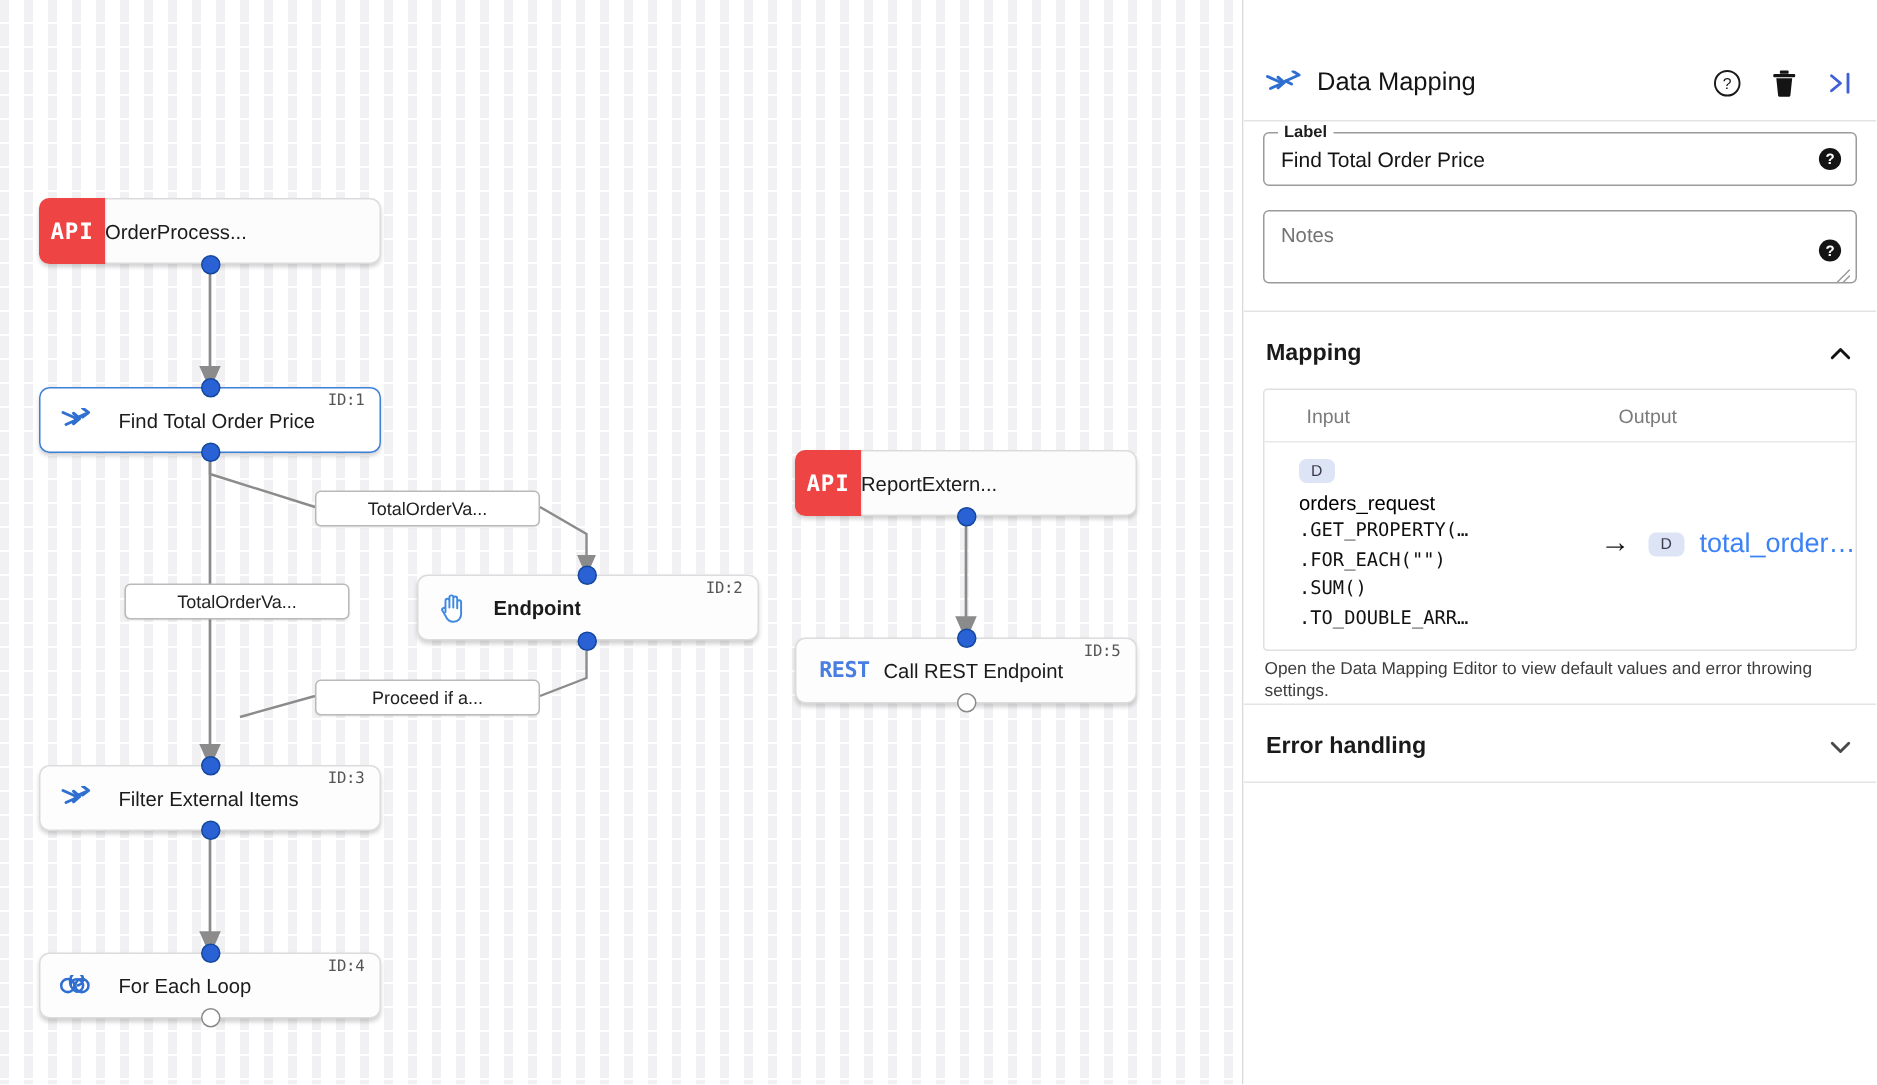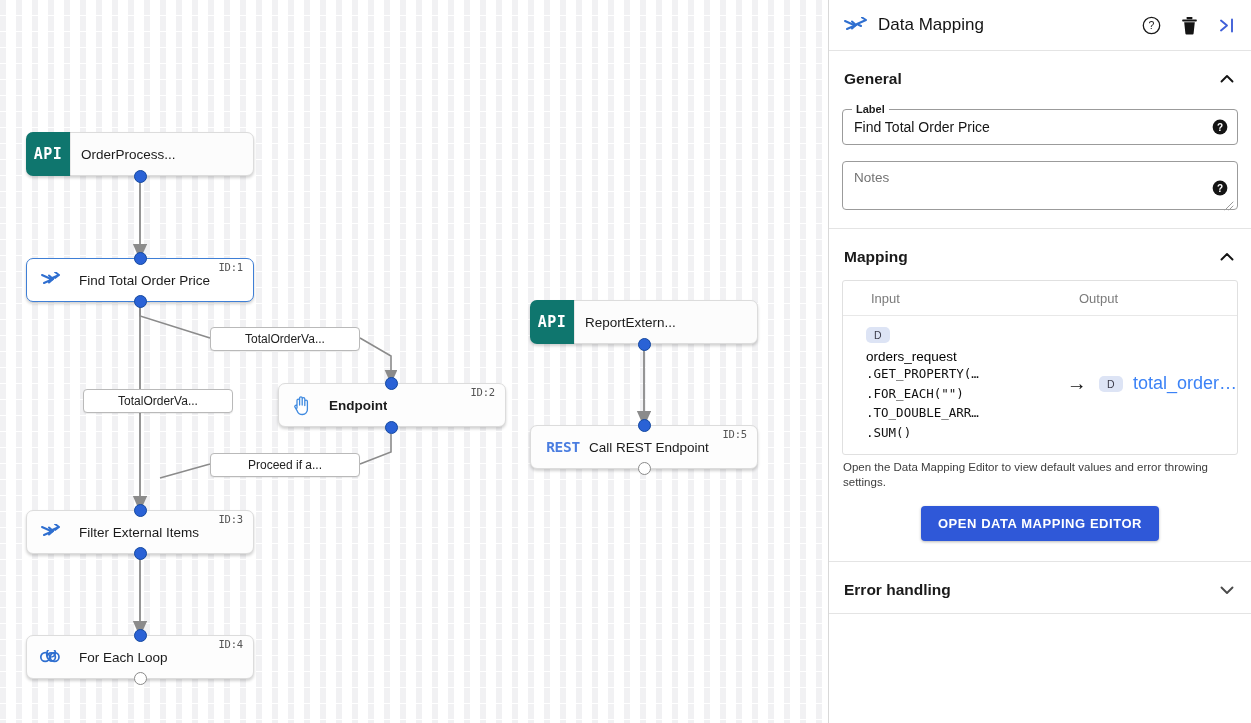--- a/index.html
+++ b/index.html
@@ -64,31 +64,31 @@
 
   
   .node.api {
     padding-left: 0;
     border-radius: 7px;
     background: #fcfcfc;
   }
   .api-badge {
     width: 44px; height: 44px;
     margin: -1px 0 -1px -1px;
-    background: #0f766e;
+    background: #ef4444;
     border-radius: 7px 0 0 7px;
     color: #fff;
     font-family: "DejaVu Sans Mono", monospace;
     font-size: 15px;
     font-weight: bold;
     letter-spacing: 0.5px;
     display: flex; align-items: center; justify-content: center;
     box-shadow: 1px 0 0 rgba(0,0,0,0.08);
   }
-  .node.api .nlabel { margin-left: 11px; }
+  .node.api .nlabel { }
 
   
   .rest-badge {
     width: 52px;
     margin-left: 6px;
     color: #4a7de0;
     font-family: "DejaVu Sans Mono", monospace;
     font-size: 14.5px;
     font-weight: bold;
     text-align: center;
@@ -143,20 +143,21 @@
     background: #ffffff;
     display: flex; flex-direction: column;
     overflow: hidden;
   }
   .panel-header {
     height: 51px;
     display: flex; align-items: center;
     padding: 0 14px 0 12px;
     border-bottom: 1px solid #e4e4e4;
     flex: 0 0 auto;
+    margin-top: 30px;
   }
   .panel-header .hdr-ico { width: 30px; display:flex; align-items:center; justify-content:center; }
   .panel-title {
     font-size: 17px;
     color: #141414;
     margin-left: 7px;
     flex: 1 1 auto;
   }
   .hdr-actions { display: flex; align-items: center; gap: 18px; }
   .hdr-btn { width: 20px; height: 20px; display:flex; align-items:center; justify-content:center; cursor: pointer; }
@@ -414,28 +415,20 @@
         <div class="hdr-btn">
           <svg width="19" height="17" viewBox="0 0 19 17">
             <path d="M3,3.5 L9,8.5 L3,13.5" fill="none" stroke="#3f5fd8" stroke-width="1.9" stroke-linecap="round" stroke-linejoin="round"></path>
             <path d="M14,2.5 L14,14.5" stroke="#3f5fd8" stroke-width="1.9" stroke-linecap="round"></path>
           </svg>
         </div>
       </div>
     </div>
 
     <div class="section">
-      <div class="section-head">
-        <div class="section-title">General</div>
-        <div class="chev">
-          <svg width="18" height="18" viewBox="0 0 18 18">
-            <path d="M3.5,11.5 L9,6 L14.5,11.5" fill="none" stroke="#141414" stroke-width="1.9" stroke-linecap="round" stroke-linejoin="round"></path>
-          </svg>
-        </div>
-      </div>
 
       <div class="field">
         <div class="legend">Label</div>
         <div class="fval">Find Total Order Price</div>
         <div class="help-dot">
           <svg width="16" height="16" viewBox="0 0 16 16">
             <circle cx="8" cy="8" r="7.4" fill="#141414"></circle>
             <text x="8" y="11.6" text-anchor="middle" font-size="10" font-weight="bold" font-family="Liberation Sans, sans-serif" fill="#ffffff">?</text>
           </svg>
         </div>
@@ -476,37 +469,34 @@
           <div class="th th-input">Input</div>
           <div class="th th-output">Output</div>
         </div>
         <div class="map-body">
           <div class="map-in">
             <span class="chip">D</span>
             <div class="map-varname">orders_request</div>
             <div class="map-chain">
               <div>.GET_PROPERTY(…</div>
               <div>.FOR_EACH("")</div>
+              <div>.SUM()</div>
               <div>.TO_DOUBLE_ARR…</div>
-              <div>.SUM()</div>
             </div>
           </div>
           <div class="map-arrow">→</div>
           <div class="map-out">
             <span class="chip">D</span>
             <span class="oname">total_order…</span>
           </div>
         </div>
       </div>
 
       <div class="table-note">Open the Data Mapping Editor to view default values and error throwing settings.</div>
 
-      <div class="btn-row">
-        <button class="btn-primary">OPEN DATA MAPPING EDITOR</button>
-      </div>
     </div>
 
     <div class="divider"></div>
 
     <div class="section">
       <div class="section-head">
         <div class="section-title">Error handling</div>
         <div class="chev">
           <svg width="18" height="18" viewBox="0 0 18 18">
             <path d="M3.5,6.5 L9,12 L14.5,6.5" fill="none" stroke="#4a4a4a" stroke-width="1.9" stroke-linecap="round" stroke-linejoin="round"></path>

